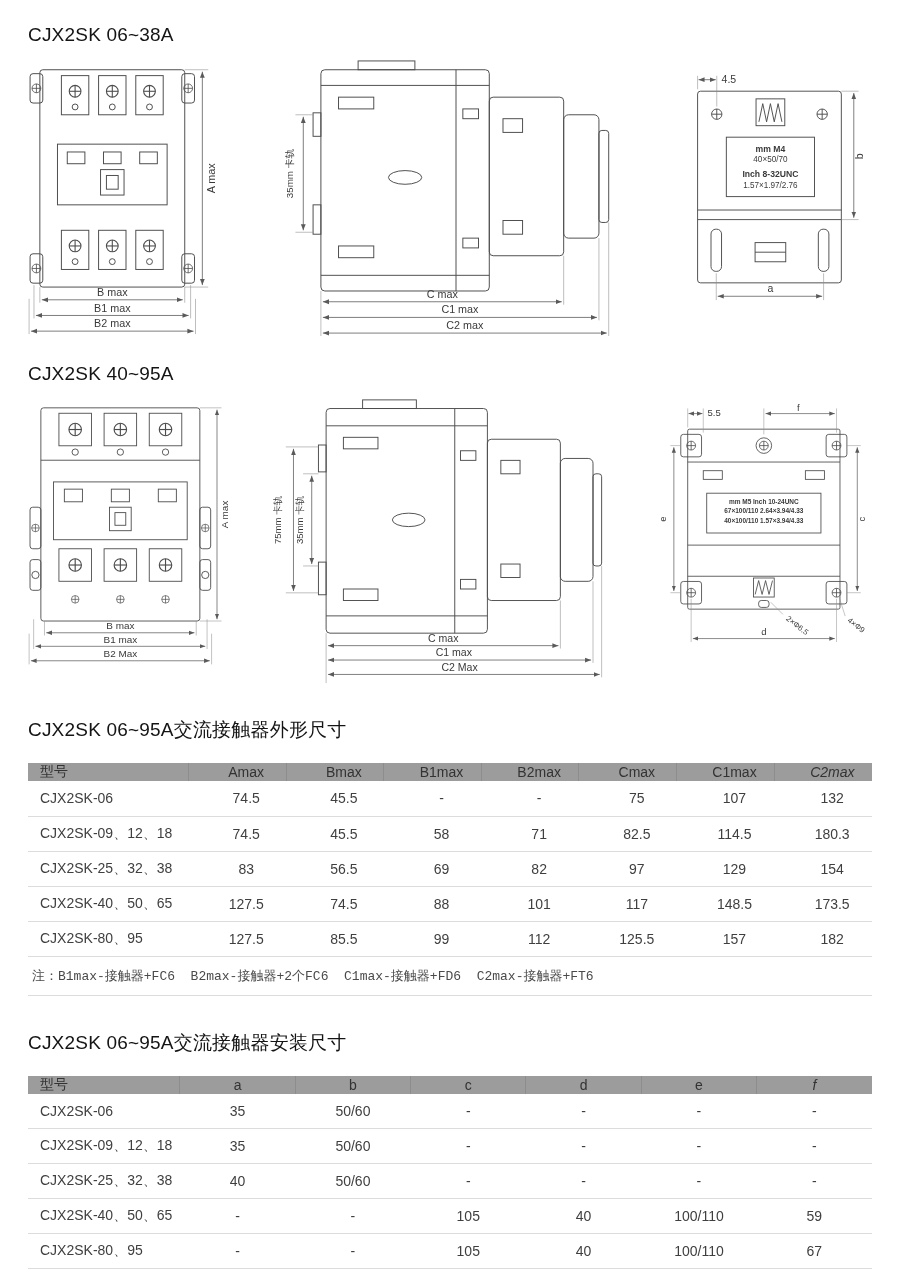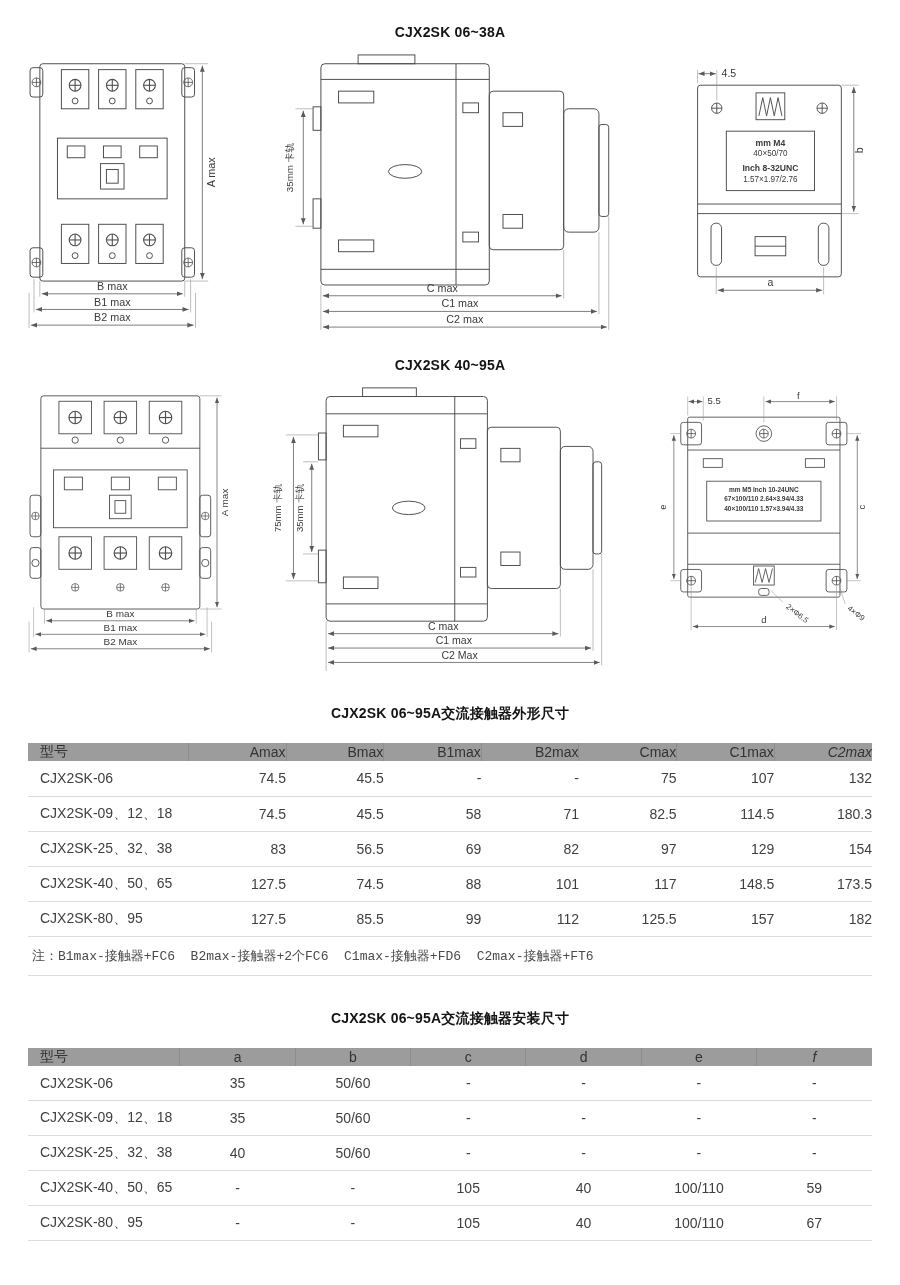--- a/index.html
+++ b/index.html
@@ -4,23 +4,22 @@
 <style>
   * { margin:0; padding:0; box-sizing:border-box; }
   html,body { background:#ffffff; }
   body {
     width:900px; height:1285px; overflow:hidden; position:relative;
     font-family:"Liberation Sans", sans-serif;
     color:var(--c-text,#3c3c3c);
   }
   .page { padding:24px 28px 0 28px; }
   h2.sec-title {
-    font-size:14px; font-weight:bold; color:var(--c-title,#141414);
+    font-size:19px; font-weight:normal; color:var(--c-title,#141414);
     letter-spacing:.2px;
-    text-align:center;
   }
   .mt24 { margin-top:26px; }
   .mt30 { margin-top:32px; }
   .mt34 { margin-top:34px; }
   .row { display:flex; justify-content:space-between; align-items:flex-start; margin-top:12px; }
   svg.draw { flex:none; display:block; }
   .rear-offset { margin-top:12px; }
   .rear-offset2 { margin-top:6px; }
 
   
@@ -44,21 +43,21 @@
     font-size:14px; height:17px; border-right:1px solid #8d8d8d;
   }
   table.dims thead th:last-child { border-right:none;font-style:italic; }
   table.dims tbody td {
     font-size:14px; height:35px; border-bottom:1px solid var(--c-border,#dcdcdc);
     color:#3f3f3f;
   }
   table.dims th:first-child, table.dims td:first-child {
     width:19%; text-align:left; padding-left:12px;
   }
-  table.t-left th, table.t-left td { text-align:right; padding-left:18px; }
+  table.t-left th, table.t-left td { text-align:center; padding-left:18px; }
   table.t-left th:first-child, table.t-left td:first-child { padding-left:12px; }
   table.t-center th, table.t-center td { text-align:center; padding-left:0; }
   table.t-center th:first-child, table.t-center td:first-child { text-align:left; padding-left:12px; width:18%; }
   table.dims tfoot td.note {
     font-size:13px; color:#4a4a4a; padding:10px 0 10px 4px;
     border-bottom:1px solid var(--c-border,#dcdcdc); white-space:pre; text-align:left;font-family:Liberation Mono, monospace;
   }
 </style>
 </head>
 <body>

